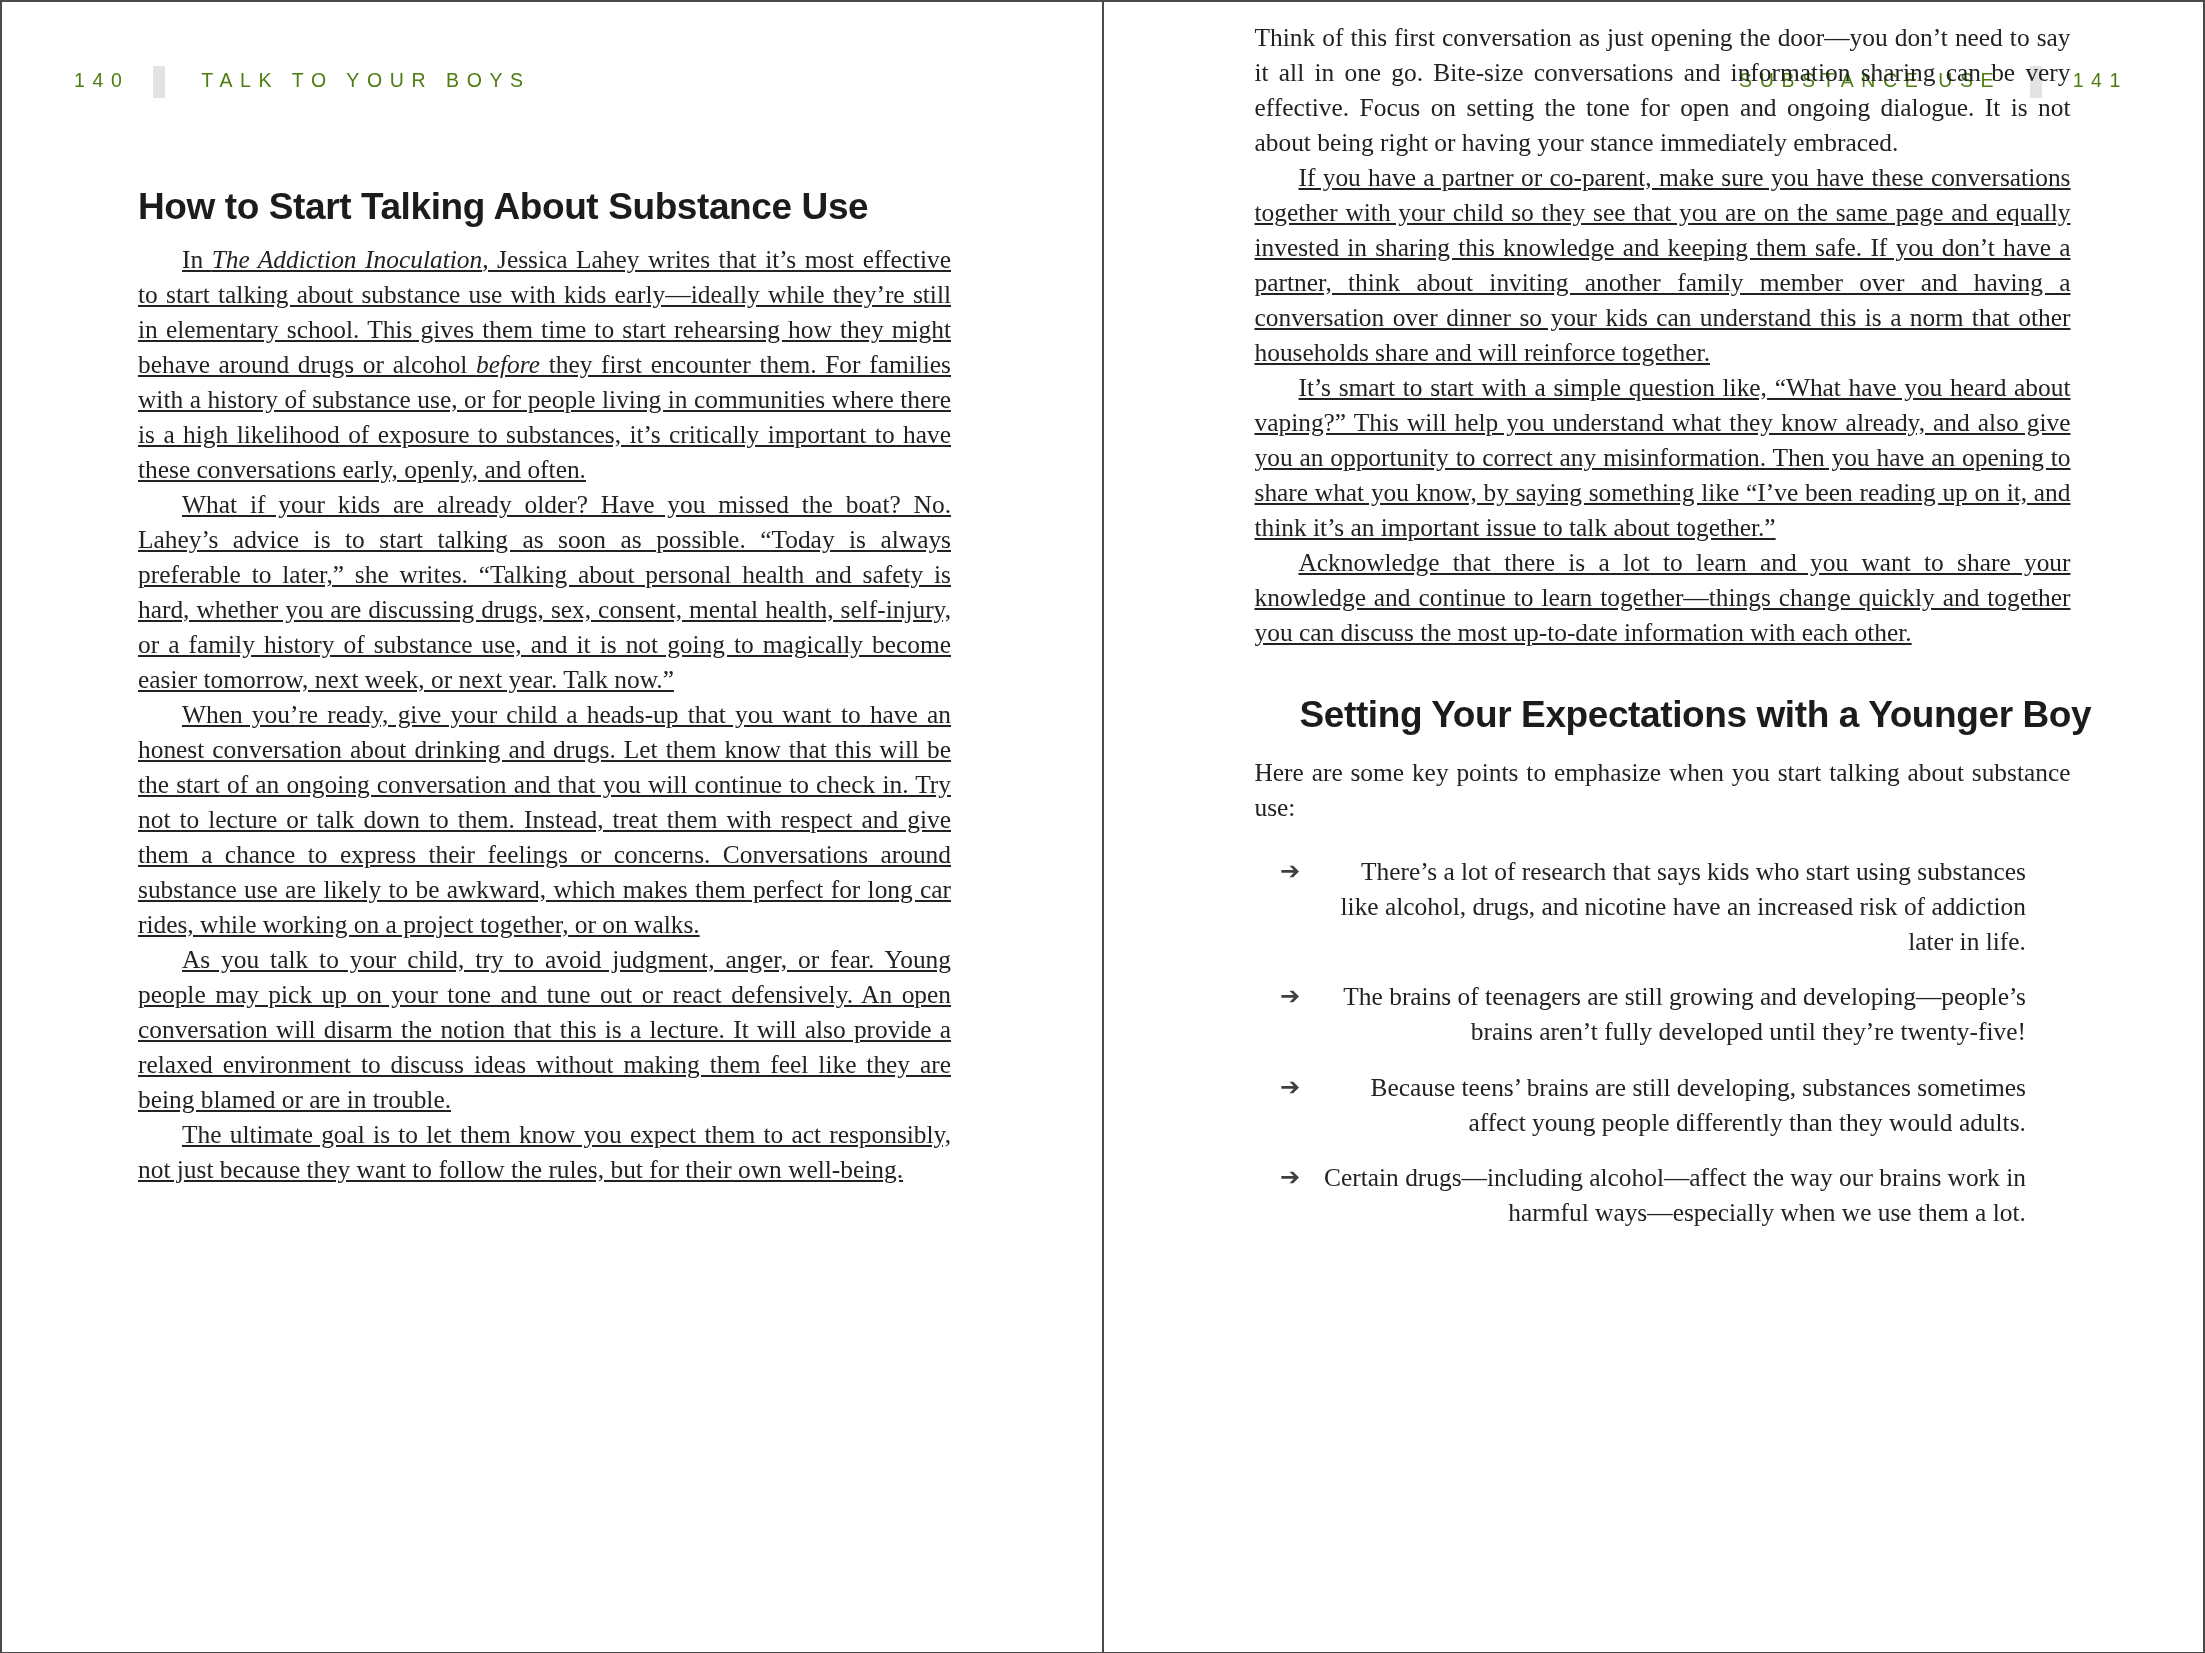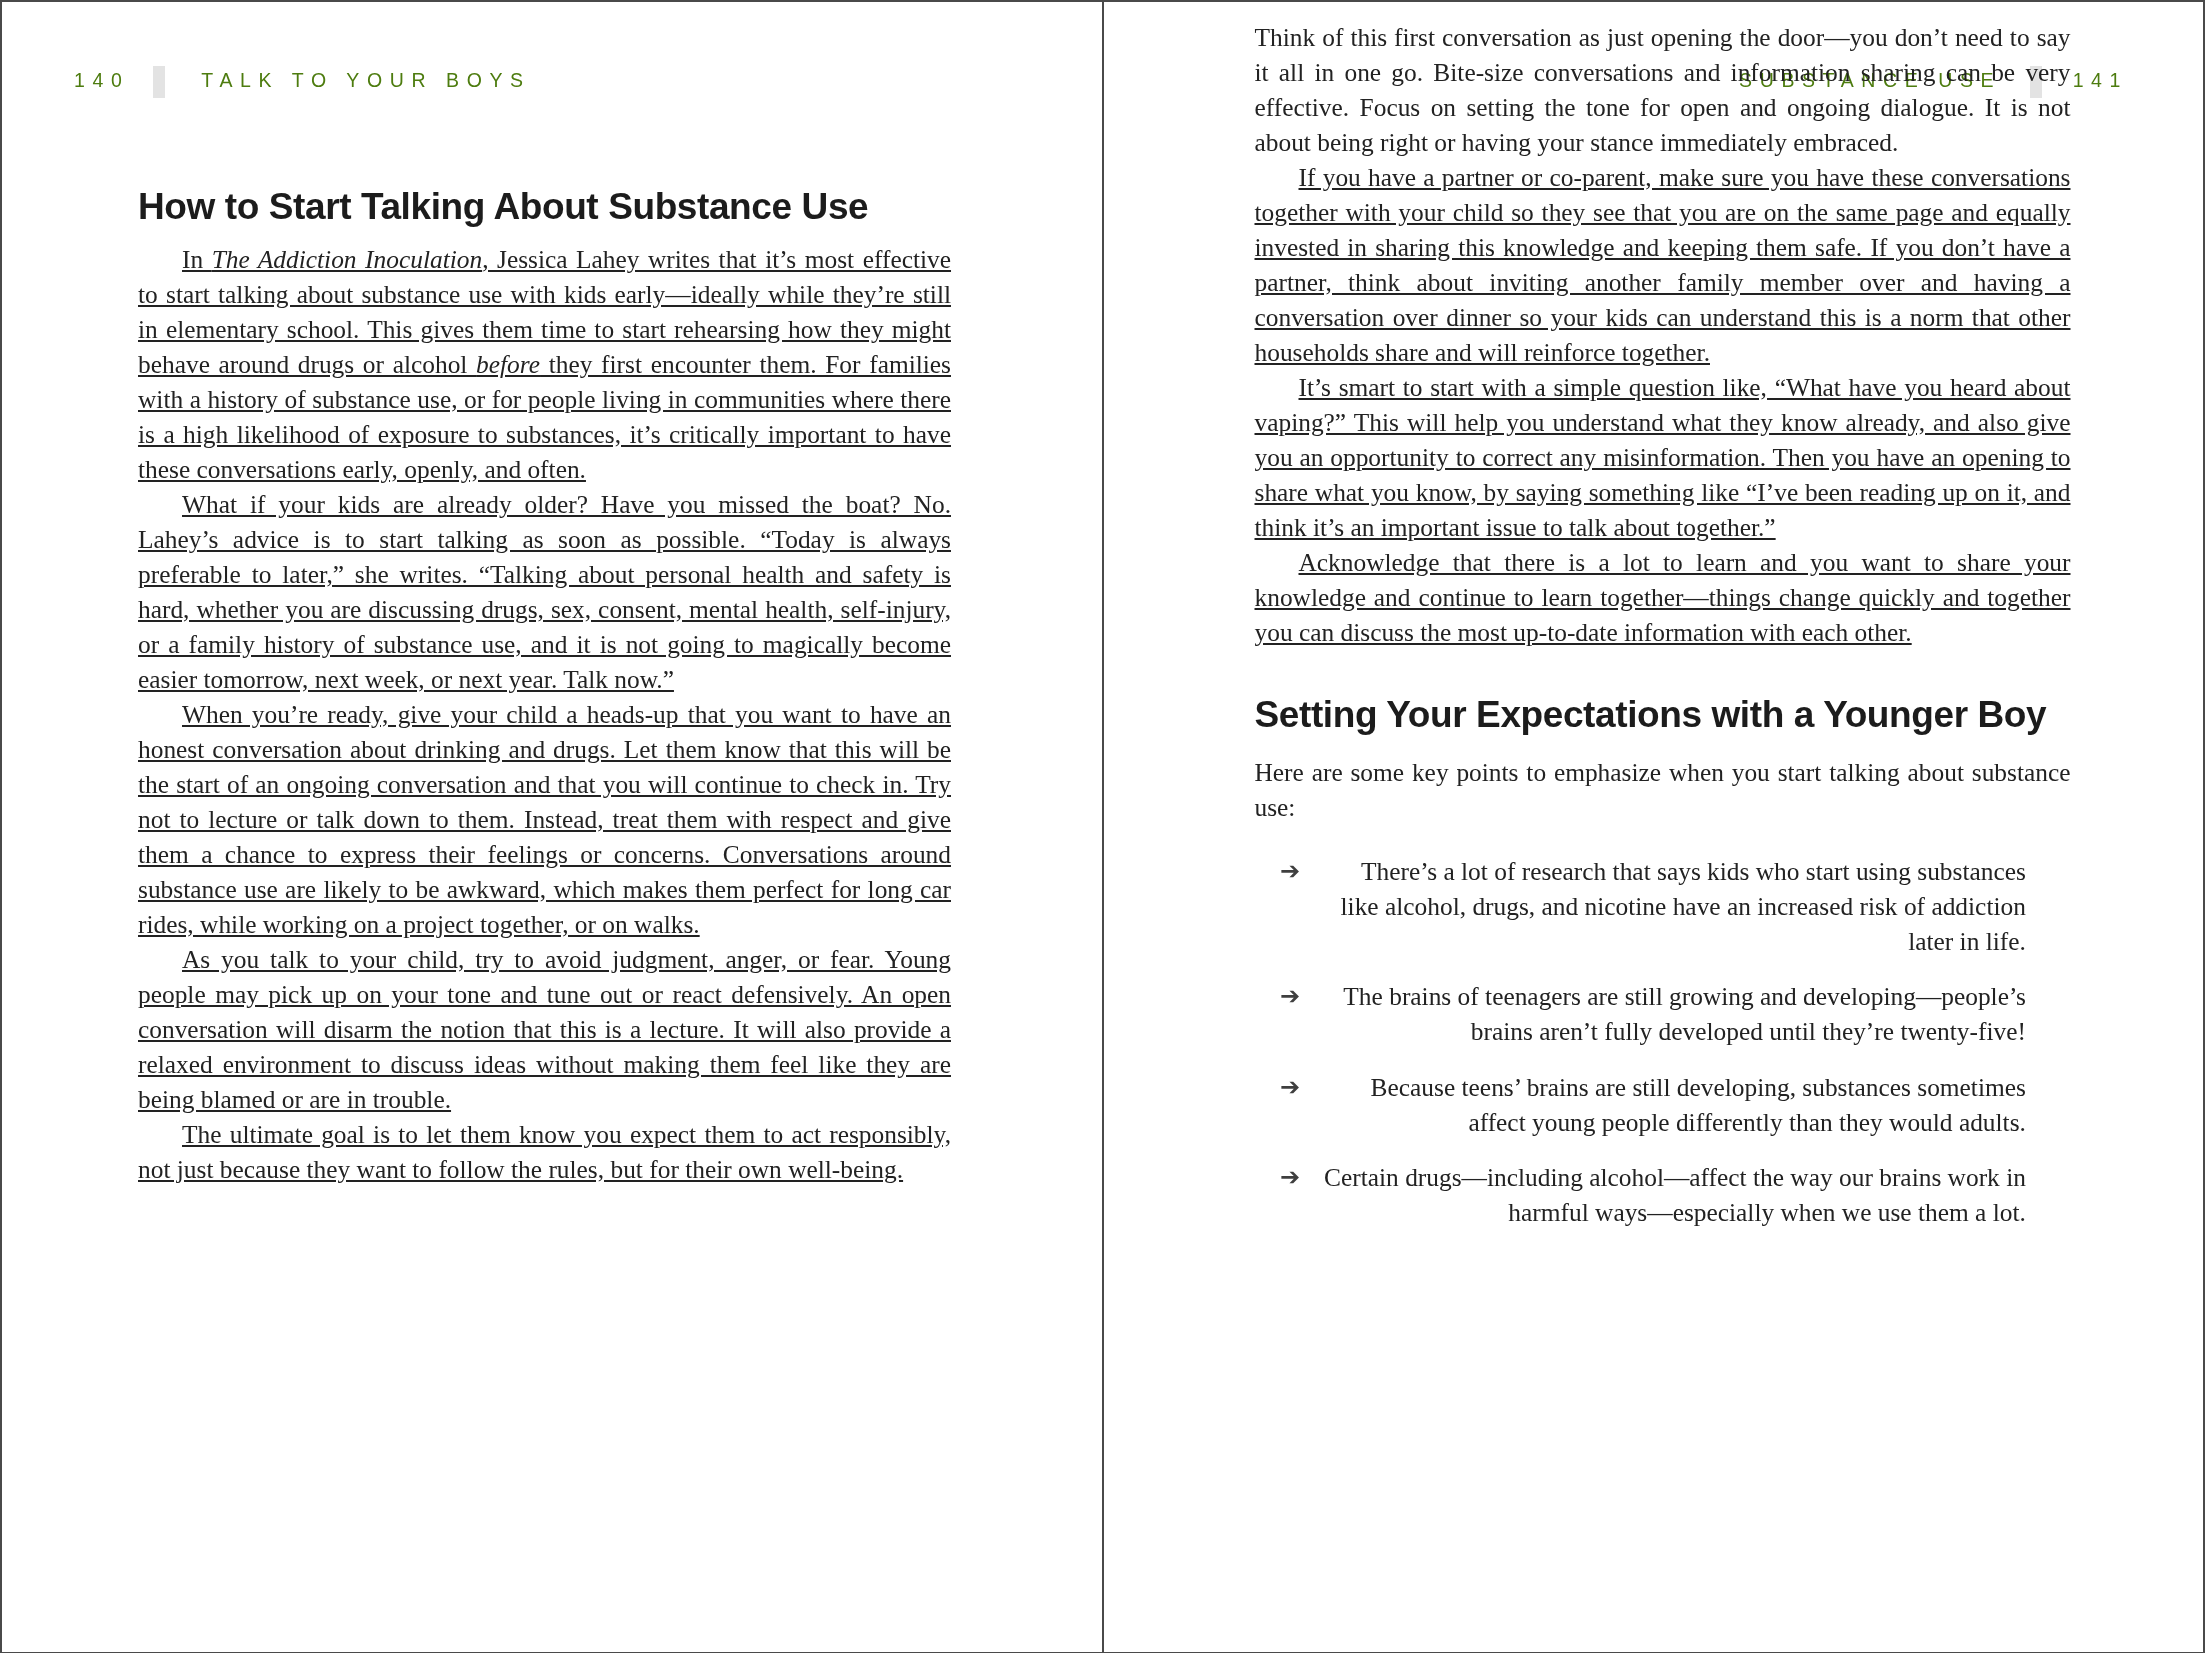--- a/index.html
+++ b/index.html
@@ -40,21 +40,21 @@
   
   .content{position:absolute;top:4px;left:136px;width:813px;color:var(--ink);}
   .page.right .content{left:151px;width:816px;}
 
   .chapter-heading{
     font-family:"Liberation Sans",sans-serif;font-weight:700;
     font-size:37px;line-height:1.15;color:var(--heading-ink);
     letter-spacing:-0.4px;white-space:nowrap;
   }
   .heading-top{margin-top:180px;}
-  .section2{margin-top:44px;white-space:nowrap;}
+  .section2{margin-top:44px;white-space:nowrap;margin-left:45px;}
   .sub-heading{
     font-family:"Liberation Sans",sans-serif;font-weight:700;
     font-size:28px;line-height:1.2;color:var(--heading-ink);
     margin-top:188px;letter-spacing:-0.3px;
   }
 
   .body-text{margin-top:13.6px;}
   .body-para{
     font-size:25.4px;line-height:35px;text-align:justify;color:var(--ink);
     margin:0;

